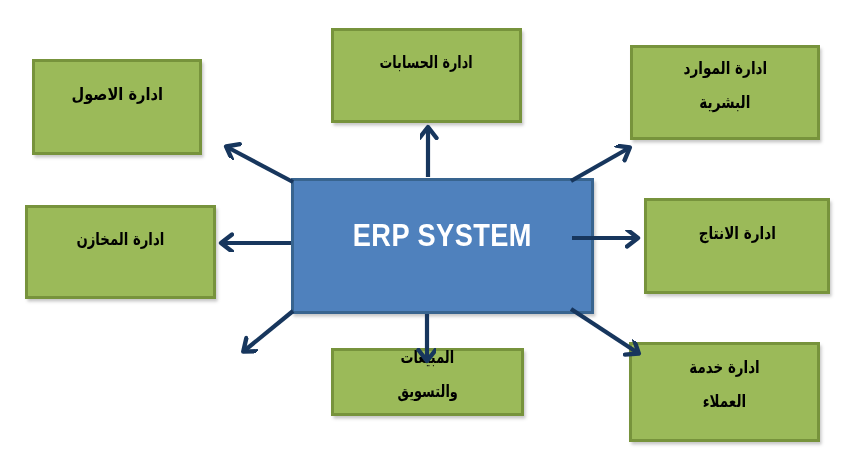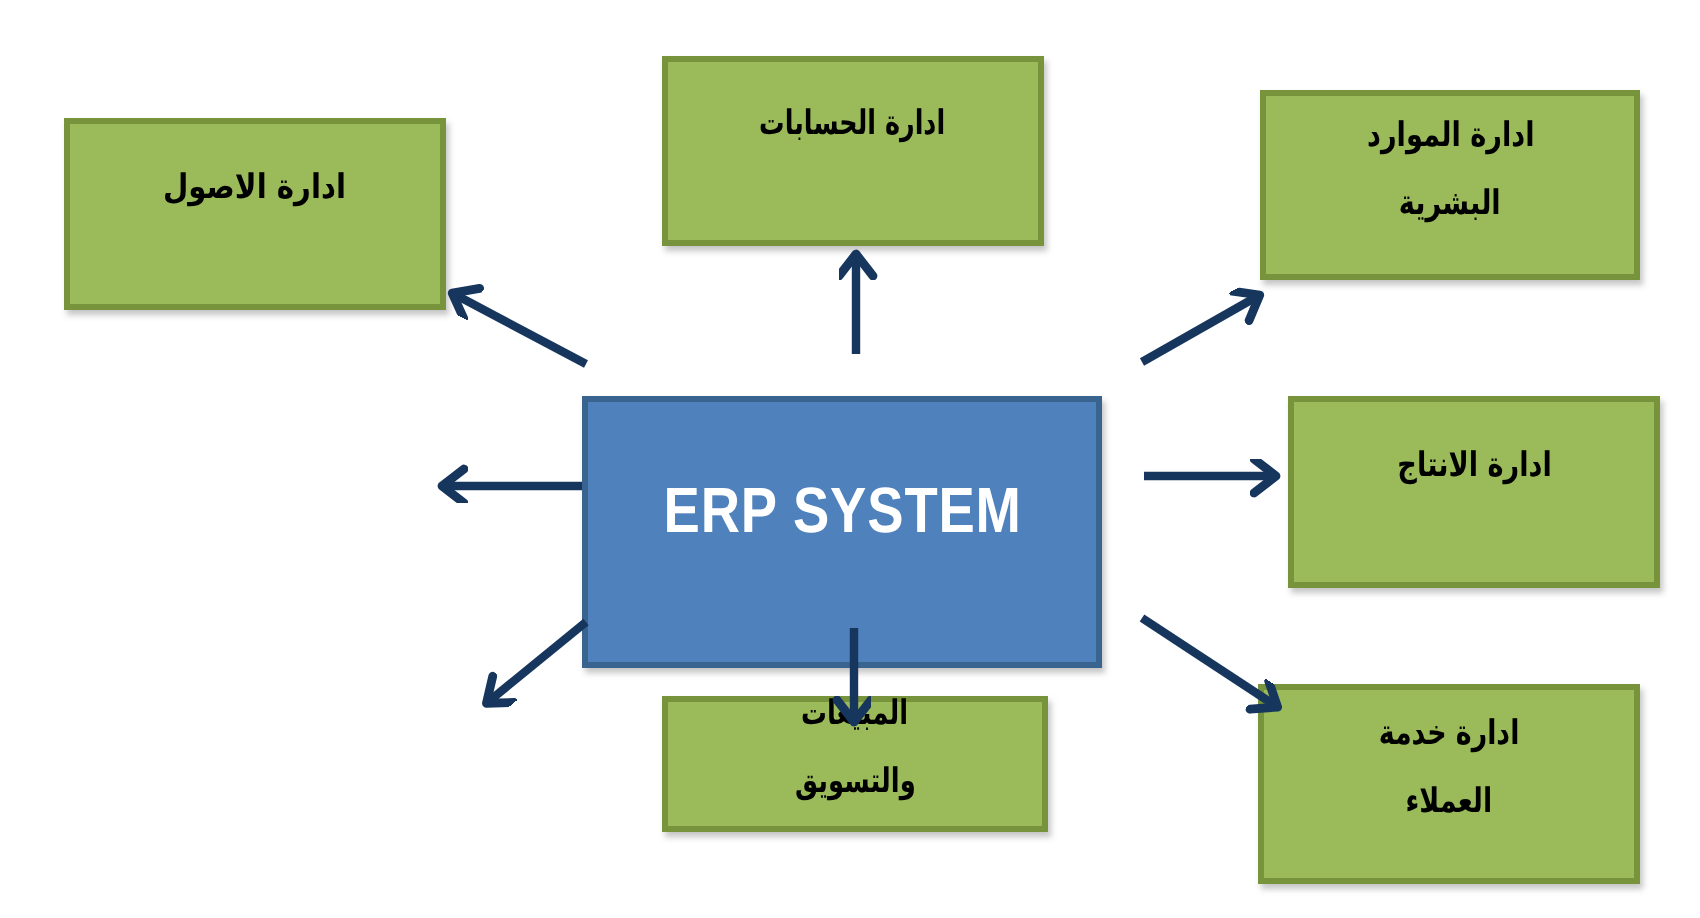--- a/index.html
+++ b/index.html
@@ -51,22 +51,22 @@
   #node-center {
     background: #4f81bd;
     border: 3px solid #38648f;
     color: #ffffff;
     font-family: "Liberation Sans", "DejaVu Sans", sans-serif;
     font-size: 32px;
     letter-spacing: 0.5px;
     padding-bottom: 23px;
   }
   
-  #node-center        { left: 291px; top: 178px; width: 260px; height: 136px; margin-top: 20px; }
-  #node-assets        { left:  32px; top:  59px; width: 191px; height:  96px; }
+  #node-center        { left: 291px; top: 178px; width: 303px; height: 136px; }
+  #node-assets        { left:  32px; top:  59px; width: 170px; height:  96px; }
   #node-accounts      { left: 331px; top:  28px; width: 191px; height:  95px; }
   #node-hr            { left: 630px; top:  45px; width: 190px; height:  95px; }
   #node-warehouses    { left:  25px; top: 205px; width: 191px; height:  94px; }
   #node-production    { left: 644px; top: 198px; width: 186px; height:  96px; }
   #node-planning      { left:  48px; top: 355px; width: 190px; height:  95px; }
   #node-sales         { left: 331px; top: 348px; width: 193px; height:  68px; }
   #node-service       { left: 629px; top: 342px; width: 191px; height: 100px; }
 </style>
 </head>
 <body>
@@ -97,20 +97,23 @@
 
   <div class="node one-line" id="node-accounts" dir="rtl">
     <span class="line">ادارة الحسابات</span>
   </div>
 
   <div class="node" id="node-hr" dir="rtl">
     <span class="line">ادارة الموارد</span>
     <span class="line">البشرية</span>
   </div>
 
+  <div class="node one-line" id="node-warehouses" dir="rtl">
+    <span class="line">ادارة المخازن</span>
+  </div>
 
   <div class="node one-line" id="node-production" dir="rtl">
     <span class="line">ادارة الانتاج</span>
   </div>
 
 
   <div class="node" id="node-sales" dir="rtl">
     <span class="line">المبيعات</span>
     <span class="line">والتسويق</span>
   </div>

